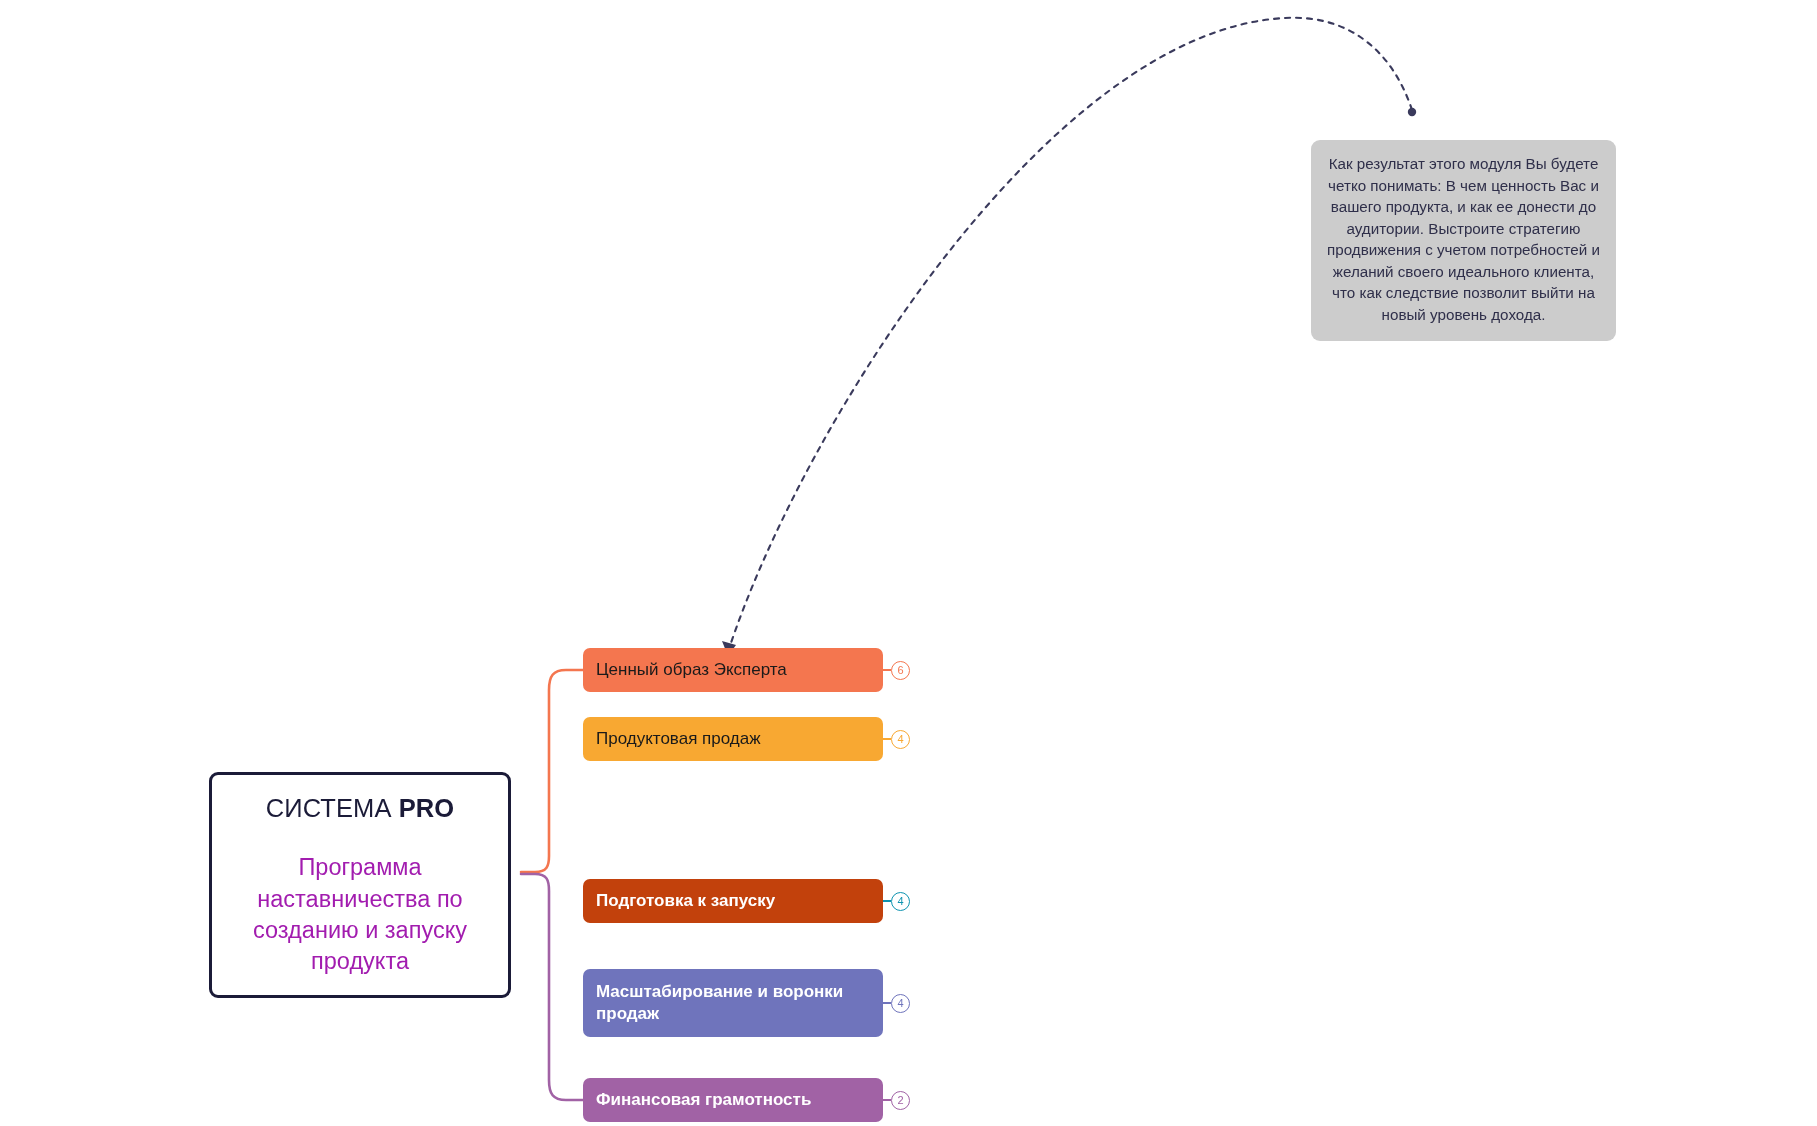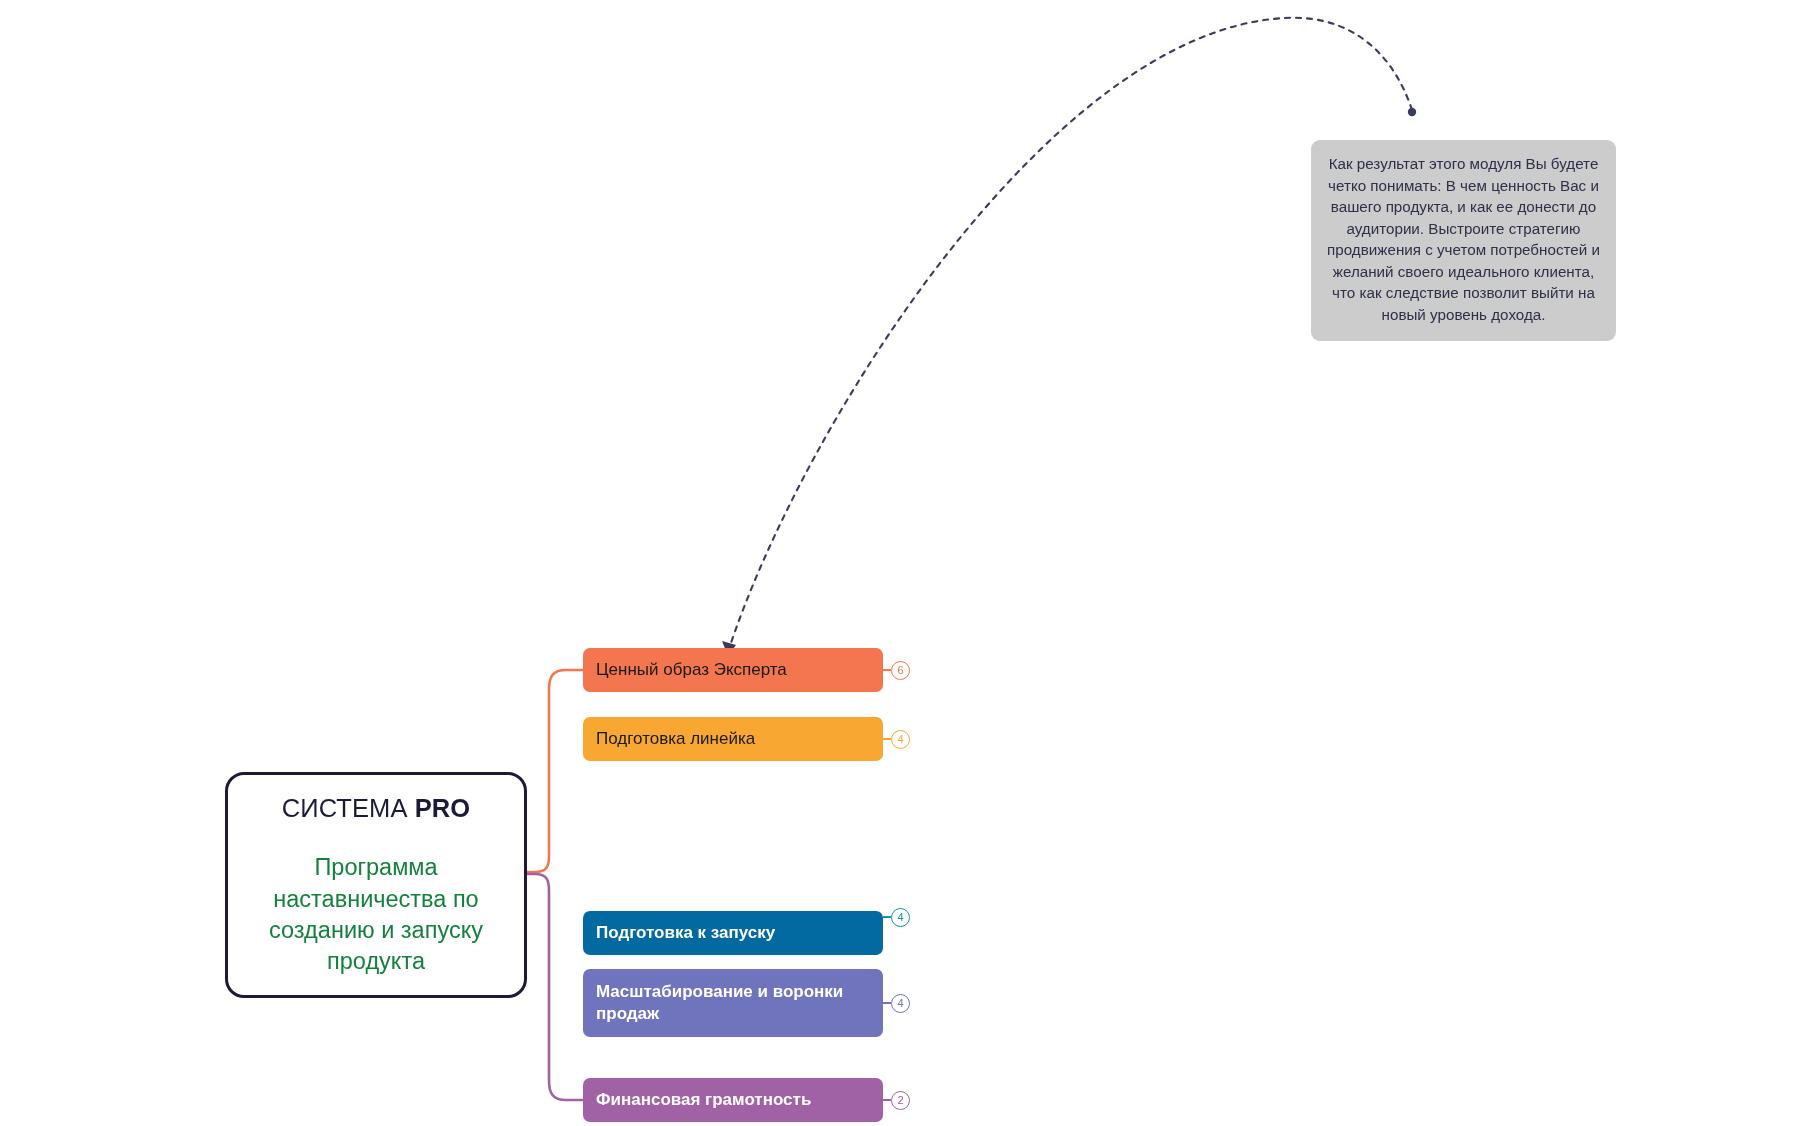--- a/index.html
+++ b/index.html
@@ -30,27 +30,27 @@
     top: 0;
     width: 1817px;
     height: 1126px;
     pointer-events: none;
     z-index: 1;
   }
 
   
   #root-node {
     position: absolute;
-    left: 225px;
+    left: 209px;
     top: 772px;
     width: 302px;
     height: 226px;
     box-sizing: border-box;
     border: 3px solid #1b1b38;
-    border-radius: 19px;
+    border-radius: 9px;
     background: #ffffff;
     z-index: 3;
     display: flex;
     flex-direction: column;
     align-items: center;
     justify-content: center;
     padding: 18px 14px;
   }
   #root-title {
     font-size: 25.5px;
@@ -60,21 +60,21 @@
     text-align: center;
     letter-spacing: .1px;
     white-space: nowrap;
   }
   #root-title b {
     font-weight: 700;
   }
   #root-desc {
     margin-top: 28px;
     font-size: 23.5px;
-    color: #15803d;
+    color: #a21caf;
     font-weight: 400;
     line-height: 1.33;
     text-align: center;
     max-width: 258px;
   }
 
   
   .branch {
     position: absolute;
     left: 583px;
@@ -188,31 +188,31 @@
       <span class="branch-label">Ценный образ Эксперта</span>
     </div>
     <div class="badge-wrap">
       <span class="badge-stem" style="background: rgb(244, 118, 79);"></span>
       <span class="badge" style="color: rgb(244, 118, 79); border-color: rgb(244, 118, 79);">6</span>
     </div>
   </div>
 
   <div class="branch" style="top:717px">
     <div class="branch-box tone-dark" style="background: rgb(248, 168, 50);">
-      <span class="branch-label">Подготовка линейка</span>
+      <span class="branch-label">Продуктовая продаж</span>
     </div>
     <div class="badge-wrap">
       <span class="badge-stem" style="background: rgb(248, 168, 50);"></span>
       <span class="badge" style="color: rgb(248, 168, 50); border-color: rgb(248, 168, 50);">4</span>
     </div>
   </div>
 
 
   <div class="branch" style="top:879px">
-    <div class="branch-box tone-light" style="background: #0369a1; margin-top: 32px;">
+    <div class="branch-box tone-light" style="background: #c2410c;">
       <span class="branch-label">Подготовка к запуску</span>
     </div>
     <div class="badge-wrap">
       <span class="badge-stem" style="background: rgb(14, 147, 176);"></span>
       <span class="badge" style="color: rgb(14, 147, 176); border-color: rgb(14, 147, 176);">4</span>
     </div>
   </div>
 
   <div class="branch" style="top:969px">
     <div class="branch-box tone-light" style="min-height: 68px; background: rgb(111, 116, 188);">

